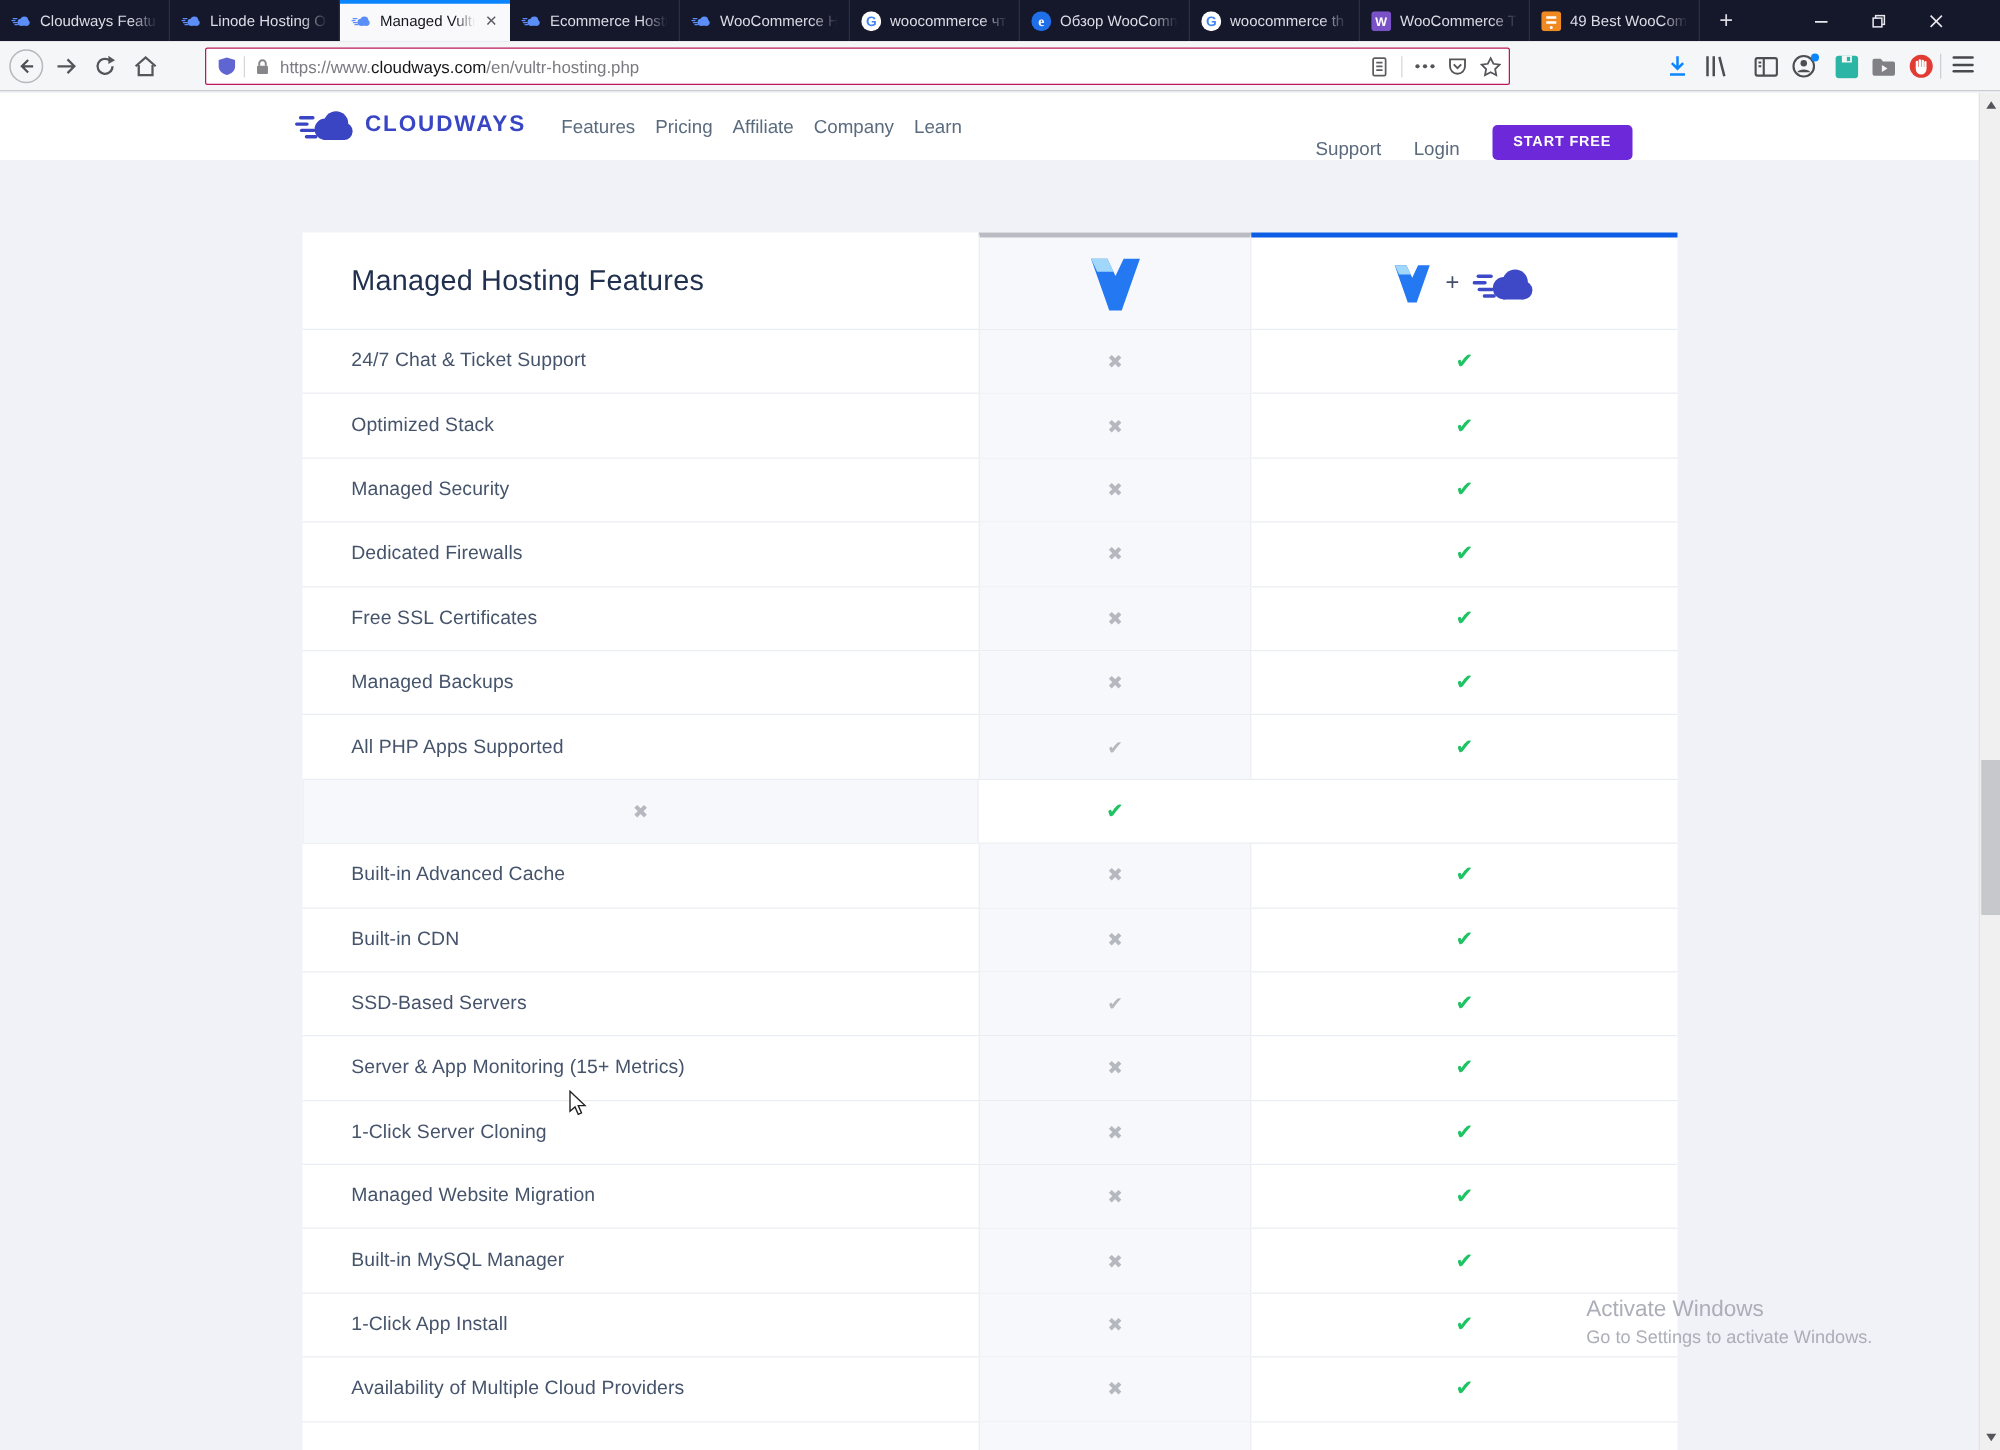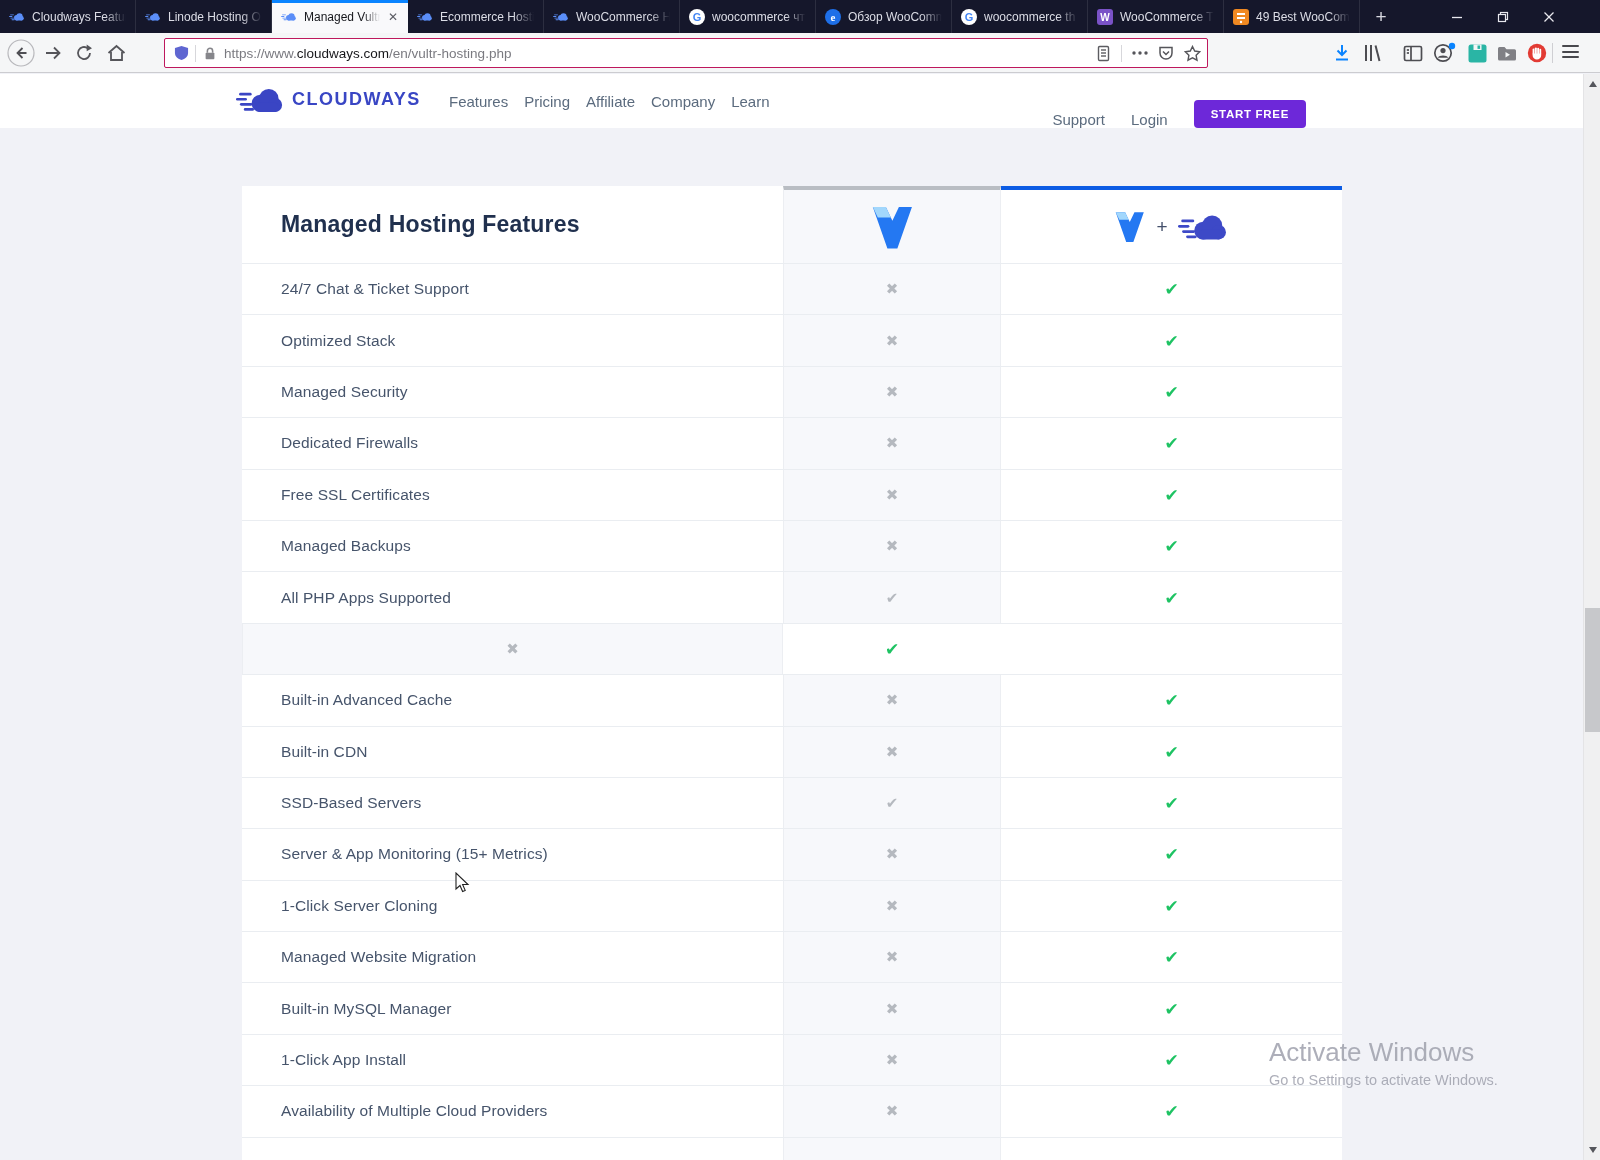--- a/index.html
+++ b/index.html
@@ -49,35 +49,35 @@
 
   
   .card { position:absolute; left:242px; top:112px; width:1100px; background:#ffffff; }
   .grid { display:grid; grid-template-columns:541px 218px 341px; }
   .thead { height:77px; }
   .thead .hc { display:flex; align-items:center; }
   .thead .hc1 { padding-left:39px; }
   .thead .hc2 { background:#f7f8fb; border-top:4px solid #b9bdc3; justify-content:center;
                 border-left:1px solid #eceef2; border-right:1px solid #eceef2; }
   .thead .hc3 { border-top:4px solid #0c5ce4; justify-content:center; gap:9px; }
-  .tbl-title { font-size:23px; font-weight:700; color:#20304e; letter-spacing:0.2px; }
+  .tbl-title { font-size:23px; font-weight:400; color:#20304e; letter-spacing:0.2px; }
   .plus { font-size:19px; color:#44506b; font-weight:400; margin:0 1px; }
   .trow { height:51.4px; border-top:1px solid #eaedf1; }
   .trow .c1 { display:flex; align-items:center; padding-left:39px; }
   .trow .c2 { background:#f7f8fb; display:flex; align-items:center; justify-content:center;
               border-left:1px solid #eceef2; border-right:1px solid #eceef2; }
   .trow .c3 { display:flex; align-items:center; justify-content:center; }
   .feat { font-size:15.5px; color:#46546b; letter-spacing:0.1px; }
   .mark { font-family:"DejaVu Sans", sans-serif; font-weight:700; }
   .mark.muted { color:#b5b9bf; font-size:15px; }
   .mark.ok { color:#1ec363; font-size:17px; }
 
   
   .watermark { position:absolute; left:1269px; top:963px; color:#9fa1ad; opacity:0.85; }
-  .watermark .l1 { font-size:26px; font-weight:400; }
+  .watermark .l1 { font-size:18px; font-weight:400; }
   .watermark .l2 { font-size:14.5px; margin-top:4px; }
 
   
   .scrollbar { position:absolute; right:0; top:0; width:17px; height:1086px; background:#f0f0f1; border-left:1px solid #e4e4e6; }
   .sb-up { position:absolute; top:7px; left:4.5px; width:0; height:0; border-left:4px solid transparent;
            border-right:4px solid transparent; border-bottom:6px solid #55565c; }
   .sb-down { position:absolute; bottom:7px; left:4.5px; width:0; height:0; border-left:4px solid transparent;
            border-right:4px solid transparent; border-top:6px solid #55565c; }
   .sb-thumb { position:absolute; top:534px; left:1px; width:15px; height:124px; background:#c7c8cb; }
 

